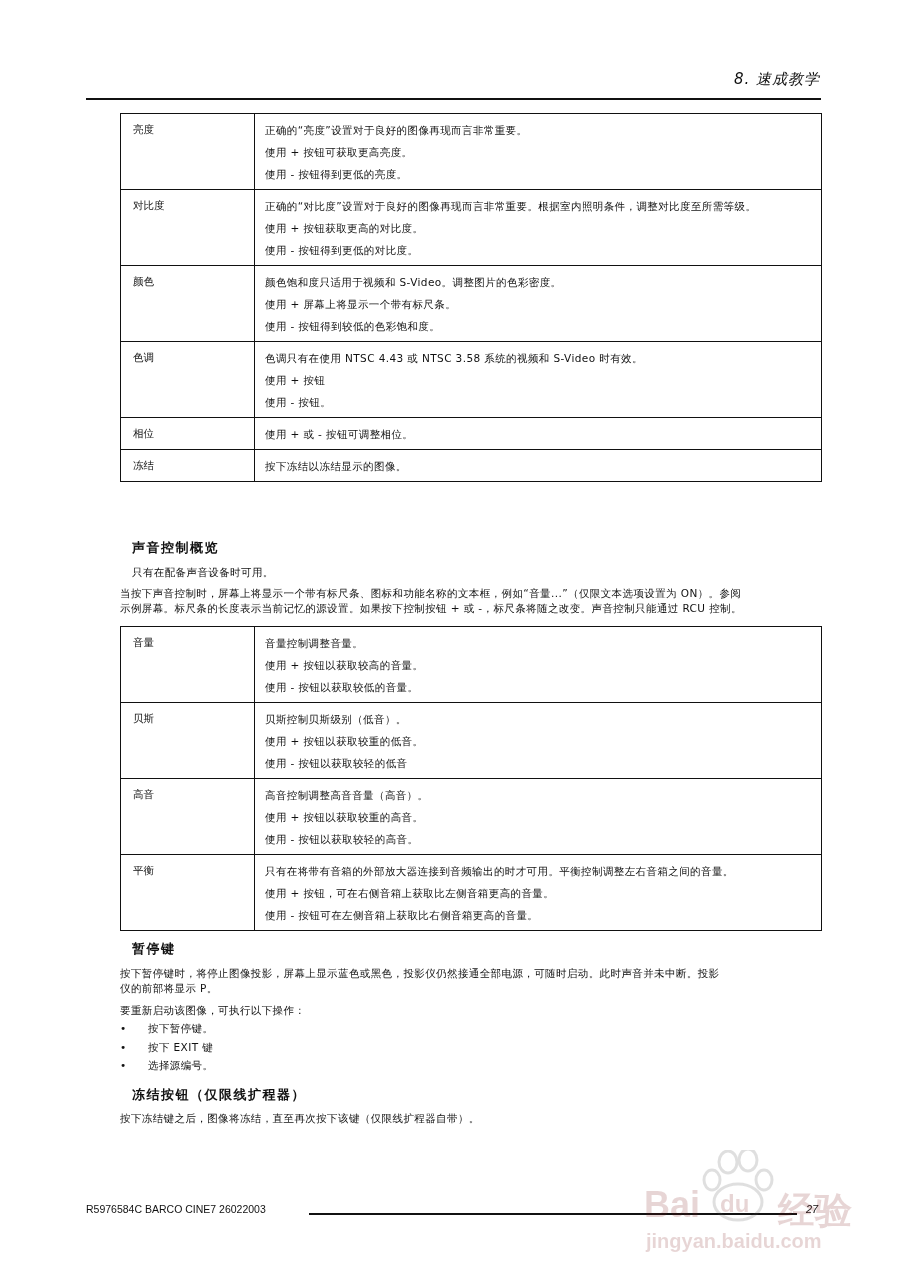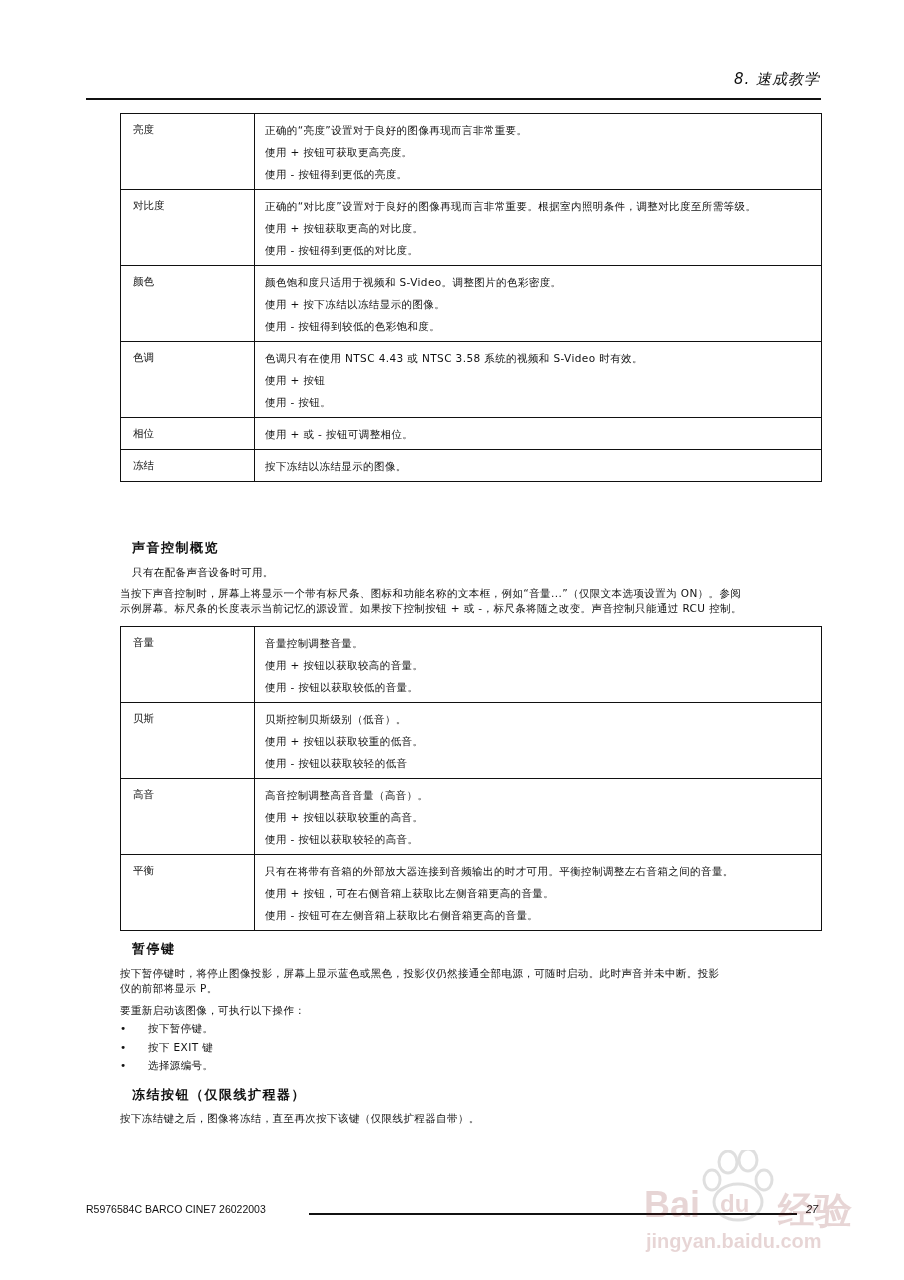--- a/index.html
+++ b/index.html
@@ -53,21 +53,21 @@
         <td class="desc">
           <div class="line">正确的“对比度”设置对于良好的图像再现而言非常重要。根据室内照明条件，调整对比度至所需等级。</div>
           <div class="line">使用 + 按钮获取更高的对比度。</div>
           <div class="line">使用 - 按钮得到更低的对比度。</div>
         </td>
       </tr>
       <tr>
         <td class="name">颜色</td>
         <td class="desc">
           <div class="line">颜色饱和度只适用于视频和 S-Video。调整图片的色彩密度。</div>
-          <div class="line">使用 + 按下冻结以冻结显示的图像。</div>
+          <div class="line">使用 + 屏幕上将显示一个带有标尺条。</div>
           <div class="line">使用 - 按钮得到较低的色彩饱和度。</div>
         </td>
       </tr>
       <tr>
         <td class="name">色调</td>
         <td class="desc">
           <div class="line">色调只有在使用 NTSC 4.43 或 NTSC 3.58 系统的视频和 S-Video 时有效。</div>
           <div class="line">使用 + 按钮</div>
           <div class="line">使用 - 按钮。</div>
         </td>

